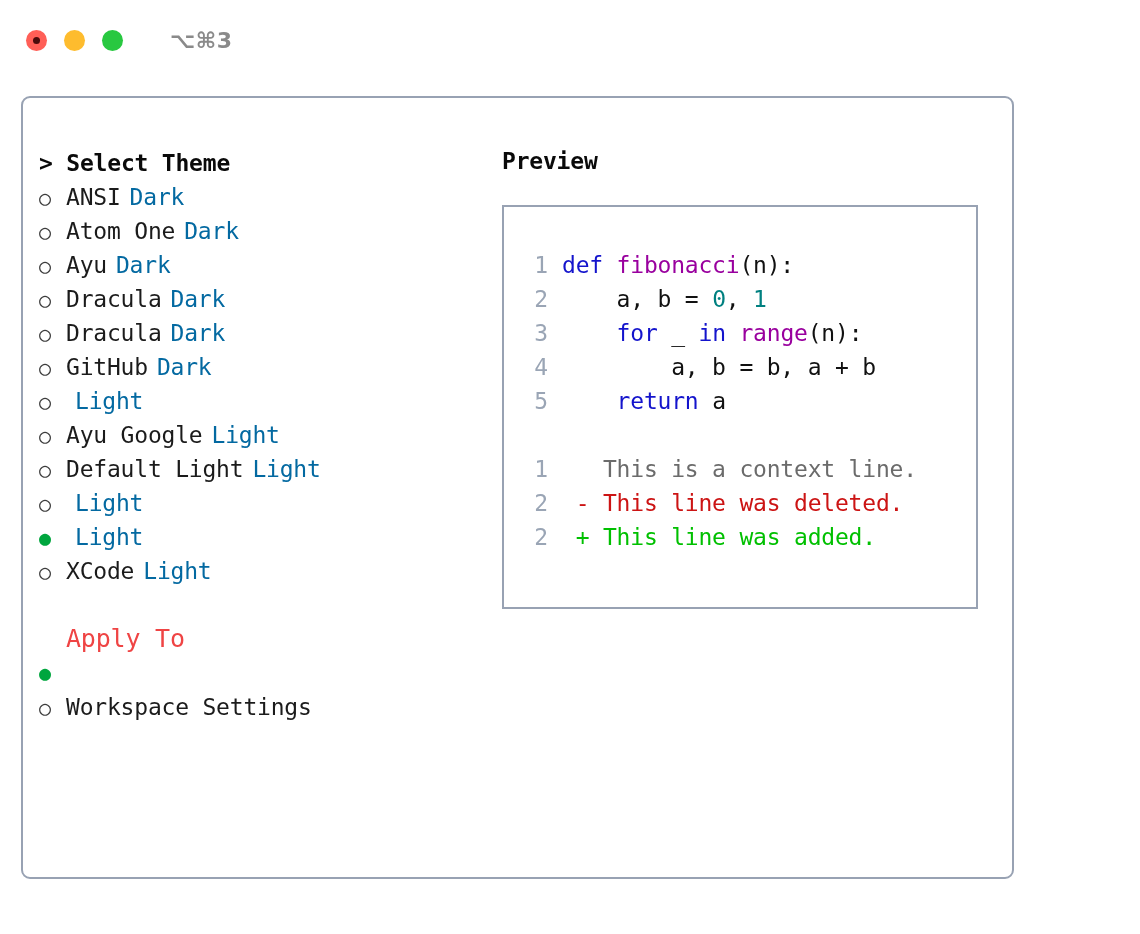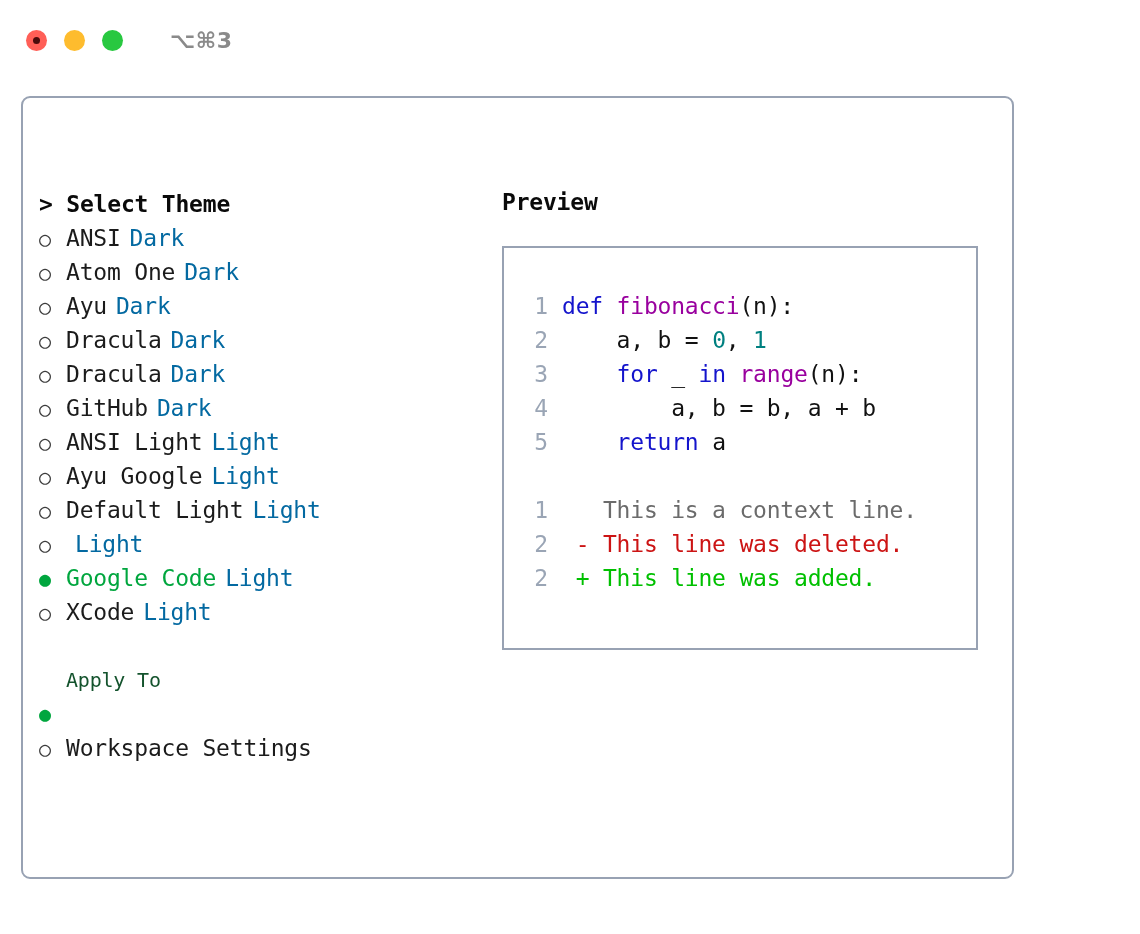--- a/index.html
+++ b/index.html
@@ -74,21 +74,21 @@
     width: 993px;
     height: 783px;
     border: 2px solid #98a2b3;
     border-radius: 9px;
     background: #ffffff;
   }
 
   #panel-body {
     position: absolute;
     left: 0; top: 0;
-    width: 100%; height: 100%; margin-top: 41px;
+    width: 100%; height: 100%;
   }
 
   
   #theme-column {
     position: absolute;
     left: 16px;
     top: 48px;
     width: 460px;
   }
 
@@ -121,22 +121,22 @@
   .opt-label { color: #1b1b1b; }
   .opt-row.selected .opt-label { color: #00a63e; }
   .opt-variant {
     color: #0369a1;
     margin-left: 9px;
   }
 
   .group-spacer { height: 34px; }
 
   .subsection-header {
-    font-size: 20px;
-    color: #14532d;
+    font-size: 25px;
+    color: #ef4444;
     line-height: 34px;
     height: 34px;
     padding-left: 27px;
     white-space: pre;
     letter-spacing: -0.2px;
   }
 
   #hint-text {
     position: absolute;
     left: 16px;
@@ -224,25 +224,25 @@
 
       <div id="theme-column">
         <div class="section-header">&gt; Select Theme</div>
         <div id="theme-list">
             <div class="opt-row"><span class="opt-marker">○</span><span class="opt-label">ANSI</span><span class="opt-variant">Dark</span></div>
             <div class="opt-row"><span class="opt-marker">○</span><span class="opt-label">Atom One</span><span class="opt-variant">Dark</span></div>
             <div class="opt-row"><span class="opt-marker">○</span><span class="opt-label">Ayu</span><span class="opt-variant">Dark</span></div>
             <div class="opt-row"><span class="opt-marker">○</span><span class="opt-label">Dracula</span><span class="opt-variant">Dark</span></div>
             <div class="opt-row"><span class="opt-marker">○</span><span class="opt-label">Dracula</span><span class="opt-variant">Dark</span></div>
             <div class="opt-row"><span class="opt-marker">○</span><span class="opt-label">GitHub</span><span class="opt-variant">Dark</span></div>
-            <div class="opt-row"><span class="opt-marker">○</span><span class="opt-label">ANSI Light</span><span class="opt-variant">Light</span></div>
+            <div class="opt-row"><span class="opt-marker">○</span><span class="opt-variant">Light</span></div>
             <div class="opt-row"><span class="opt-marker">○</span><span class="opt-label">Ayu Google</span><span class="opt-variant">Light</span></div>
             <div class="opt-row"><span class="opt-marker">○</span><span class="opt-label">Default Light</span><span class="opt-variant">Light</span></div>
             <div class="opt-row"><span class="opt-marker">○</span><span class="opt-variant">Light</span></div>
-            <div class="opt-row selected"><span class="opt-marker selected">●</span><span class="opt-label">Google Code</span><span class="opt-variant">Light</span></div>
+            <div class="opt-row selected"><span class="opt-marker selected">●</span><span class="opt-variant">Light</span></div>
             <div class="opt-row"><span class="opt-marker">○</span><span class="opt-label">XCode</span><span class="opt-variant">Light</span></div>
           </div>
 
         <div class="group-spacer"></div>
 
         <div class="subsection-header">Apply To</div>
         <div id="apply-list">
             <div class="opt-row selected"><span class="opt-marker selected">●</span></div>
             <div class="opt-row"><span class="opt-marker">○</span><span class="opt-label">Workspace Settings</span></div>
           </div>

